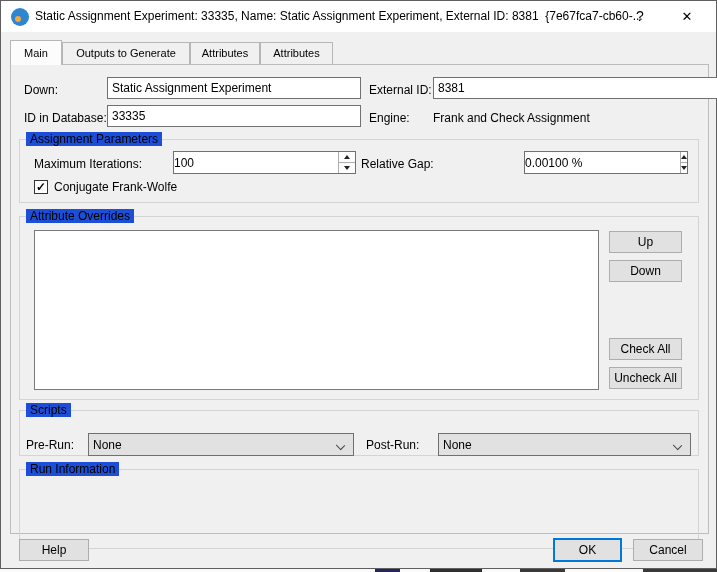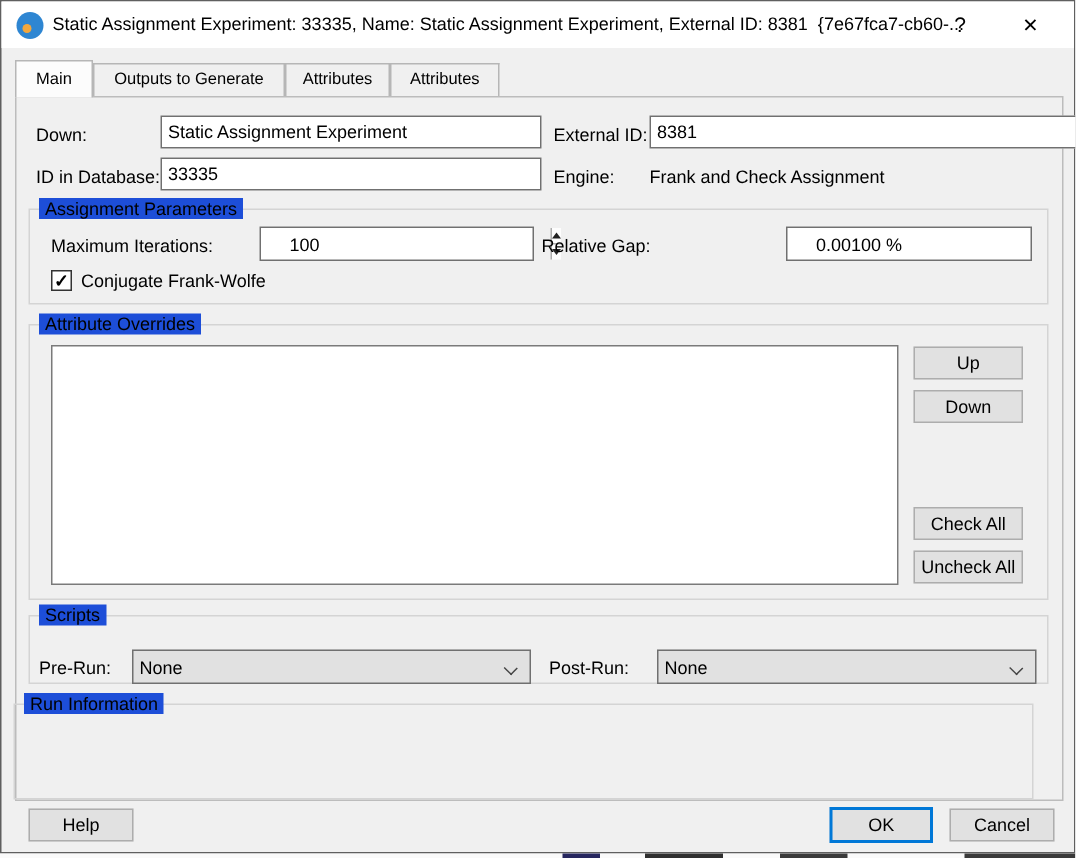--- a/index.html
+++ b/index.html
@@ -25,21 +25,21 @@
 
   .lbl { position:absolute; font-size:12px; white-space:nowrap; }
   .txt { position:absolute; height:22px; border:1px solid #707070; background:#ffffff; font-family:"Liberation Sans",sans-serif; font-size:12px; padding:0 4px; }
   .static-val { position:absolute; font-size:12px; white-space:nowrap; }
 
   .groupbox { position:absolute; border:1px solid #d4d4d4; }
   .group-title { position:absolute; top:-8px; left:6px; background:#1d4ed8; padding:0 4px; font-size:12px; white-space:nowrap; }
 
   
   .spinbox { position:absolute; height:23px; border:1px solid #707070; background:#fff; display:flex; }
-  .spin-val { flex:1; border:none; outline:none; font-family:"Liberation Sans",sans-serif; font-size:12px; padding:0 19px; background:transparent; }
+  .spin-val { flex:1; border:none; outline:none; font-family:"Liberation Sans",sans-serif; font-size:12px; padding:0 0; background:transparent; }
   .spin-col { width:17px; border-left:1px solid #adadad; display:flex; flex-direction:column; }
   .spin-btn { flex:1; display:flex; align-items:center; justify-content:center; background:#fdfdfd; }
   .spin-btn + .spin-btn { border-top:1px solid #adadad; }
   .tri-up { width:0; height:0; border-left:3px solid transparent; border-right:3px solid transparent; border-bottom:4px solid #222; }
   .tri-down { width:0; height:0; border-left:3px solid transparent; border-right:3px solid transparent; border-top:4px solid #222; }
 
   
   .checkrow { position:absolute; display:flex; align-items:center; }
   .checkbox { width:14px; height:14px; background:#fff; border:1px solid #333; display:flex; align-items:center; justify-content:center; font-size:12px; font-weight:bold; line-height:1; }
 
@@ -135,21 +135,21 @@
     <div class="combo" style="left:87px; top:432px; width:266px;">
       <span>None</span>
       <span class="chev"></span>
     </div>
     <div class="lbl" style="left:365px; top:437px;">Post-Run:</div>
     <div class="combo" style="left:437px; top:432px; width:253px;">
       <span>None</span>
       <span class="chev"></span>
     </div>
 
-    <div class="groupbox" style="left:8px; top:468px; width:680px; height:64px;">
+    <div class="groupbox" style="left:18px; top:468px; width:680px; height:80px;">
       <div class="group-title">Run Information</div>
     </div>
 
     <div class="btn" style="left:18px; top:538px; width:70px; height:22px;">Help</div>
     <div class="btn btn-default" style="left:552px; top:537px; width:69px; height:24px;">OK</div>
     <div class="btn" style="left:632px; top:538px; width:70px; height:22px;">Cancel</div>
   </div>
 
   <div class="bstrip">
     <div class="bfrag" style="left:375px; width:25px; background:#26265e;"></div>

